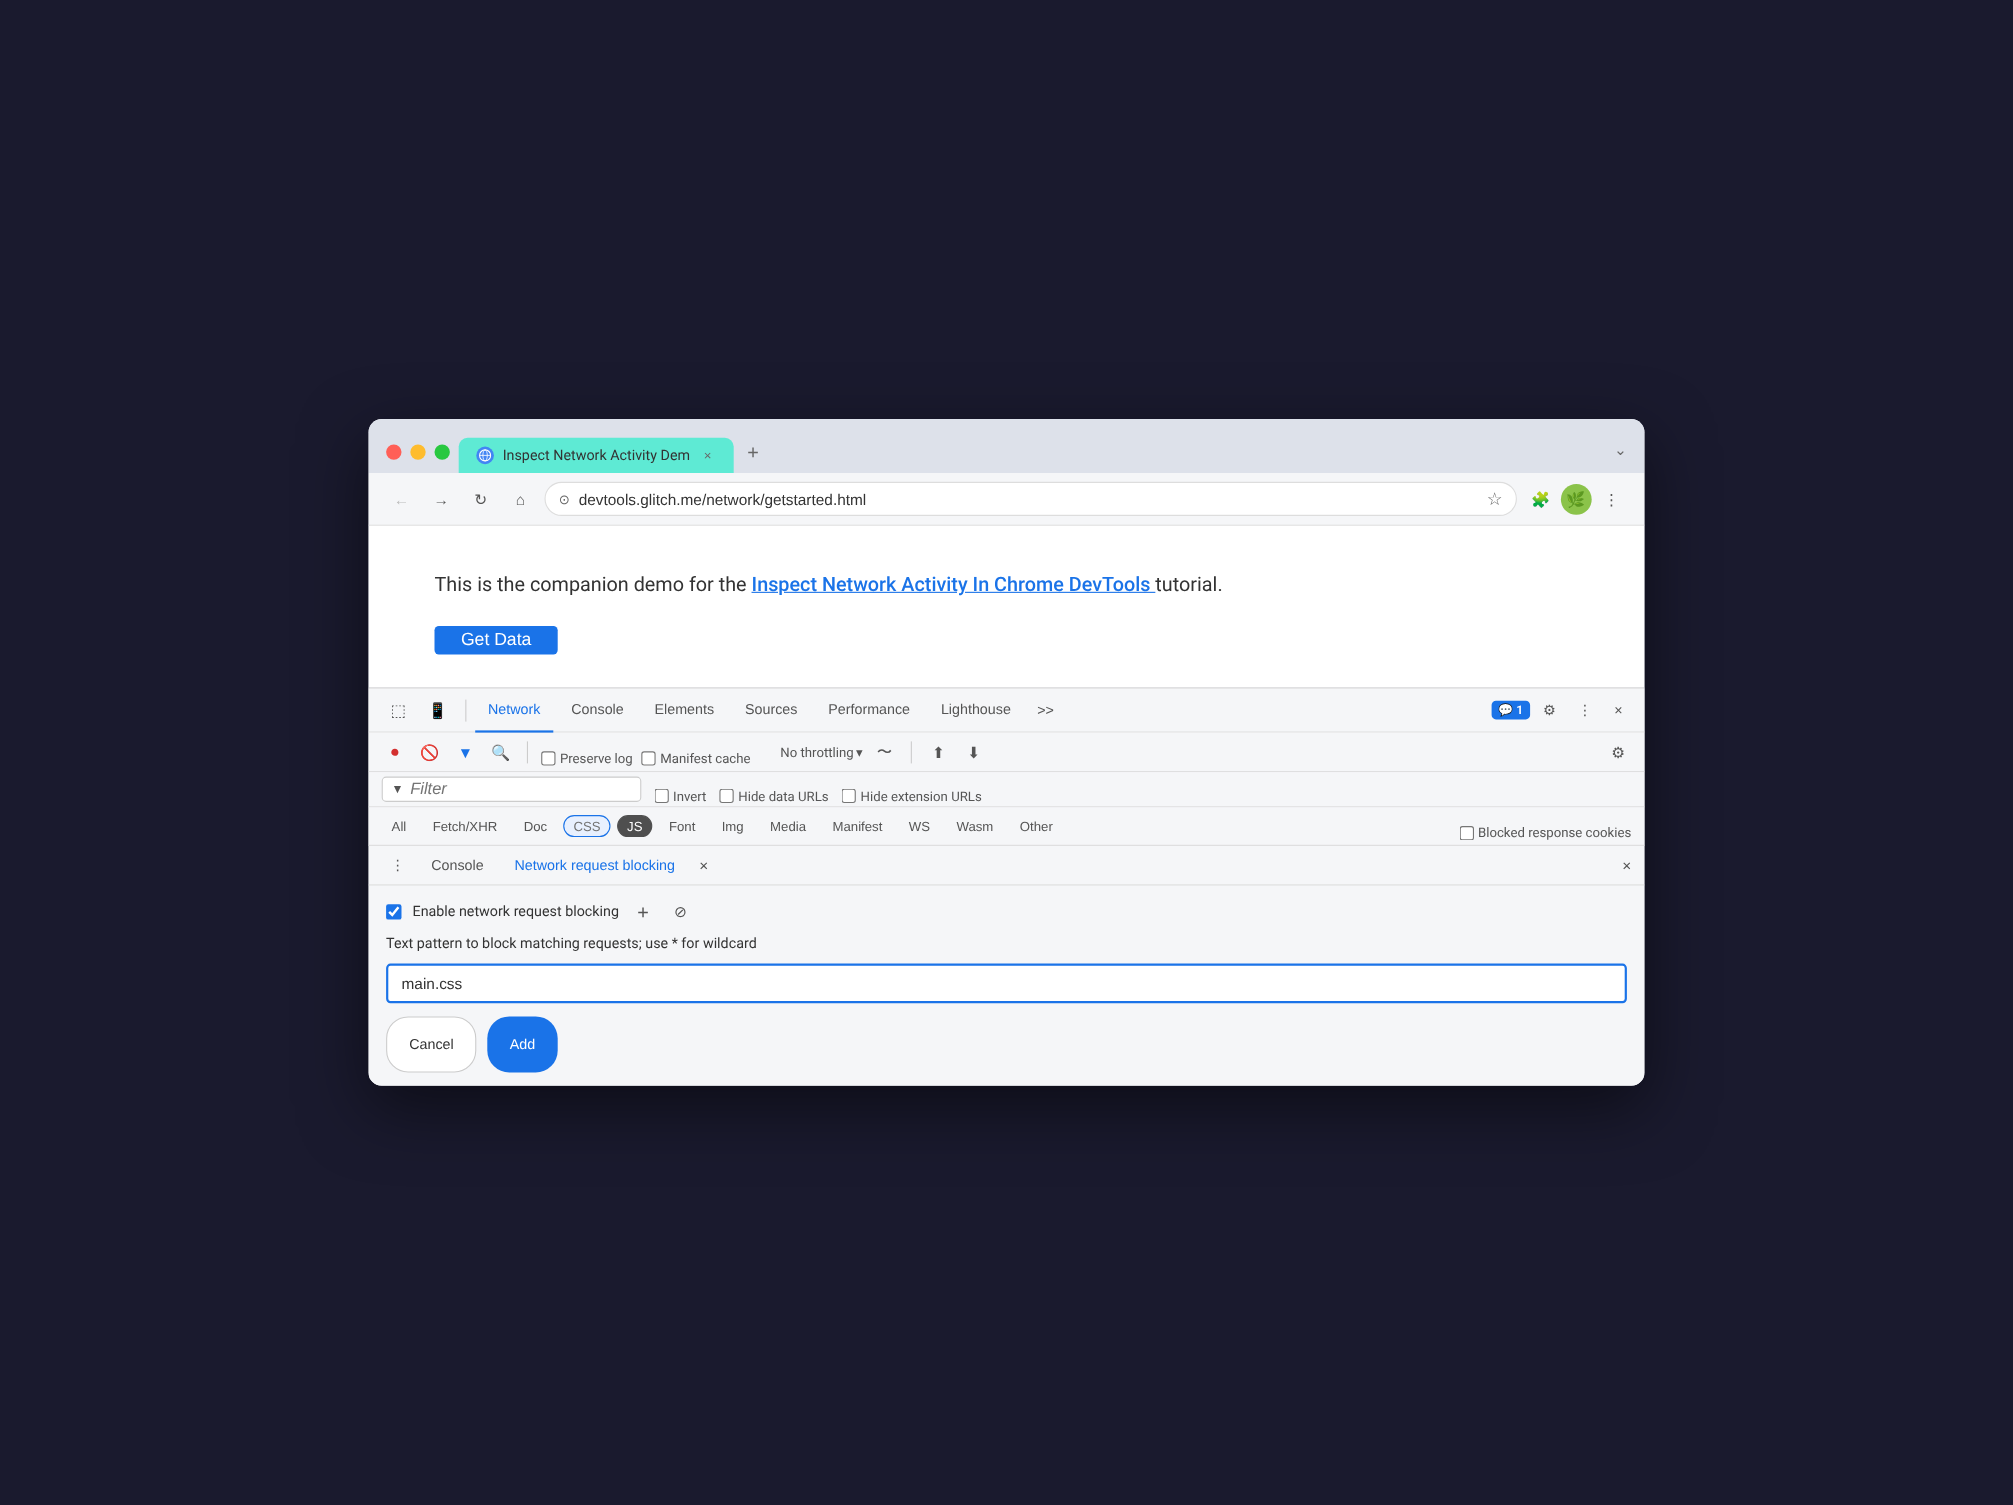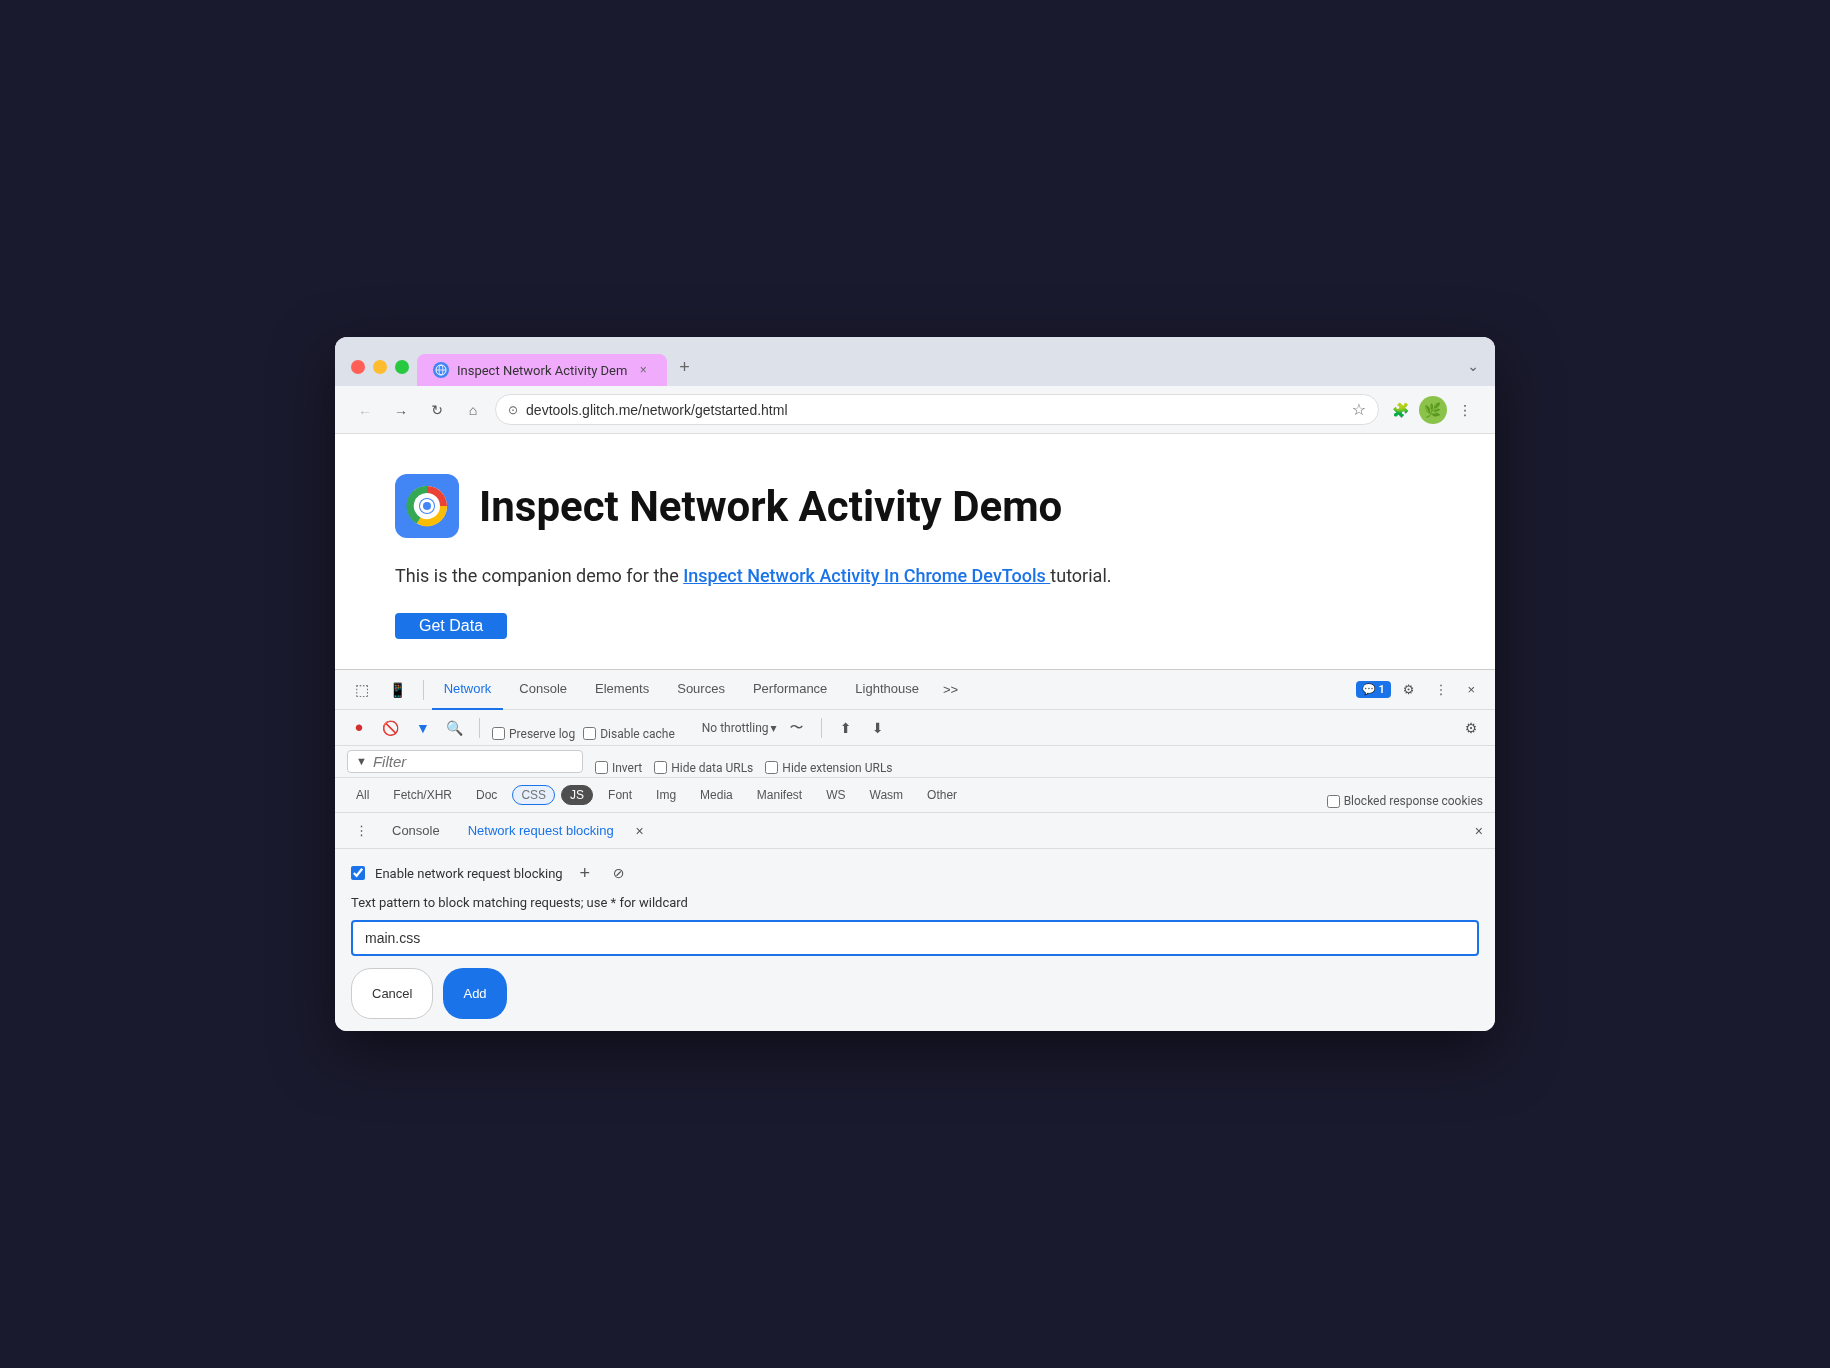--- a/index.html
+++ b/index.html
@@ -41,21 +41,21 @@
     }
     .control-close { background: #ff5f57; }
     .control-min { background: #febc2e; }
     .control-max { background: #28c840; }
     .tabs-area {
       display: flex;
       align-items: flex-end;
       flex: 1;
     }
     .tab-active {
-      background: #f0abfc;
+      background: #5eead4;
       border-radius: 8px 8px 0 0;
       padding: 8px 16px;
       display: flex;
       align-items: center;
       gap: 8px;
       min-width: 200px;
       max-width: 260px;
       font-size: 13px;
       color: #333;
     }
@@ -568,34 +568,20 @@
       <button class="nav-action-btn profile-btn">
         <span style="font-size:14px;">🌿</span>
       </button>
       <button class="nav-action-btn">
         <span>⋮</span>
       </button>
     </div>
   </div>
 
   <div class="page-content">
-    <div class="page-header">
-      <div class="page-logo">
-        <svg width="44" height="44" viewBox="0 0 44 44">
-          <circle cx="22" cy="22" r="20" fill="#fff"></circle>
-          <circle cx="22" cy="22" r="8" fill="#4285f4"></circle>
-          <path d="M22 2 A20 20 0 0 1 42 22 L35 22 A13 13 0 0 0 22 9 Z" fill="#ea4335"></path>
-          <path d="M42 22 A20 20 0 0 1 12 39.6 L15.5 33.4 A13 13 0 0 0 35 22 Z" fill="#fbbc04"></path>
-          <path d="M12 39.6 A20 20 0 0 1 22 2 L22 9 A13 13 0 0 0 15.5 33.4 Z" fill="#34a853"></path>
-          <circle cx="22" cy="22" r="7" fill="white"></circle>
-          <circle cx="22" cy="22" r="4" fill="#4285f4"></circle>
-        </svg>
-      </div>
-      <h1 class="page-title">Inspect Network Activity Demo</h1>
-    </div>
     <p class="page-description">
       <span>This is the companion demo for the </span><a href="#">Inspect Network Activity In Chrome DevTools </a><span>tutorial.</span>
     </p>
     <button class="get-data-btn">Get Data</button>
   </div>
 
   <div class="devtools-panel">
 
     <div class="devtools-toolbar">
       <button class="dt-btn">
@@ -652,21 +638,21 @@
       <button class="nt-btn">
         <span>🔍</span>
       </button>
       <div class="dt-separator"></div>
       <label class="checkbox-label">
         <input type="checkbox" style="">
         <span>Preserve log</span>
       </label>
       <label class="checkbox-label">
         <input type="checkbox" style="">
-        <span>Disable cache</span>
+        <span>Manifest cache</span>
       </label>
       <div class="throttle-select">
         <span>No throttling</span>
         <span>▾</span>
       </div>
       <button class="nt-btn">
         <span>〜</span>
       </button>
       <div class="dt-separator"></div>
       <button class="nt-btn">

